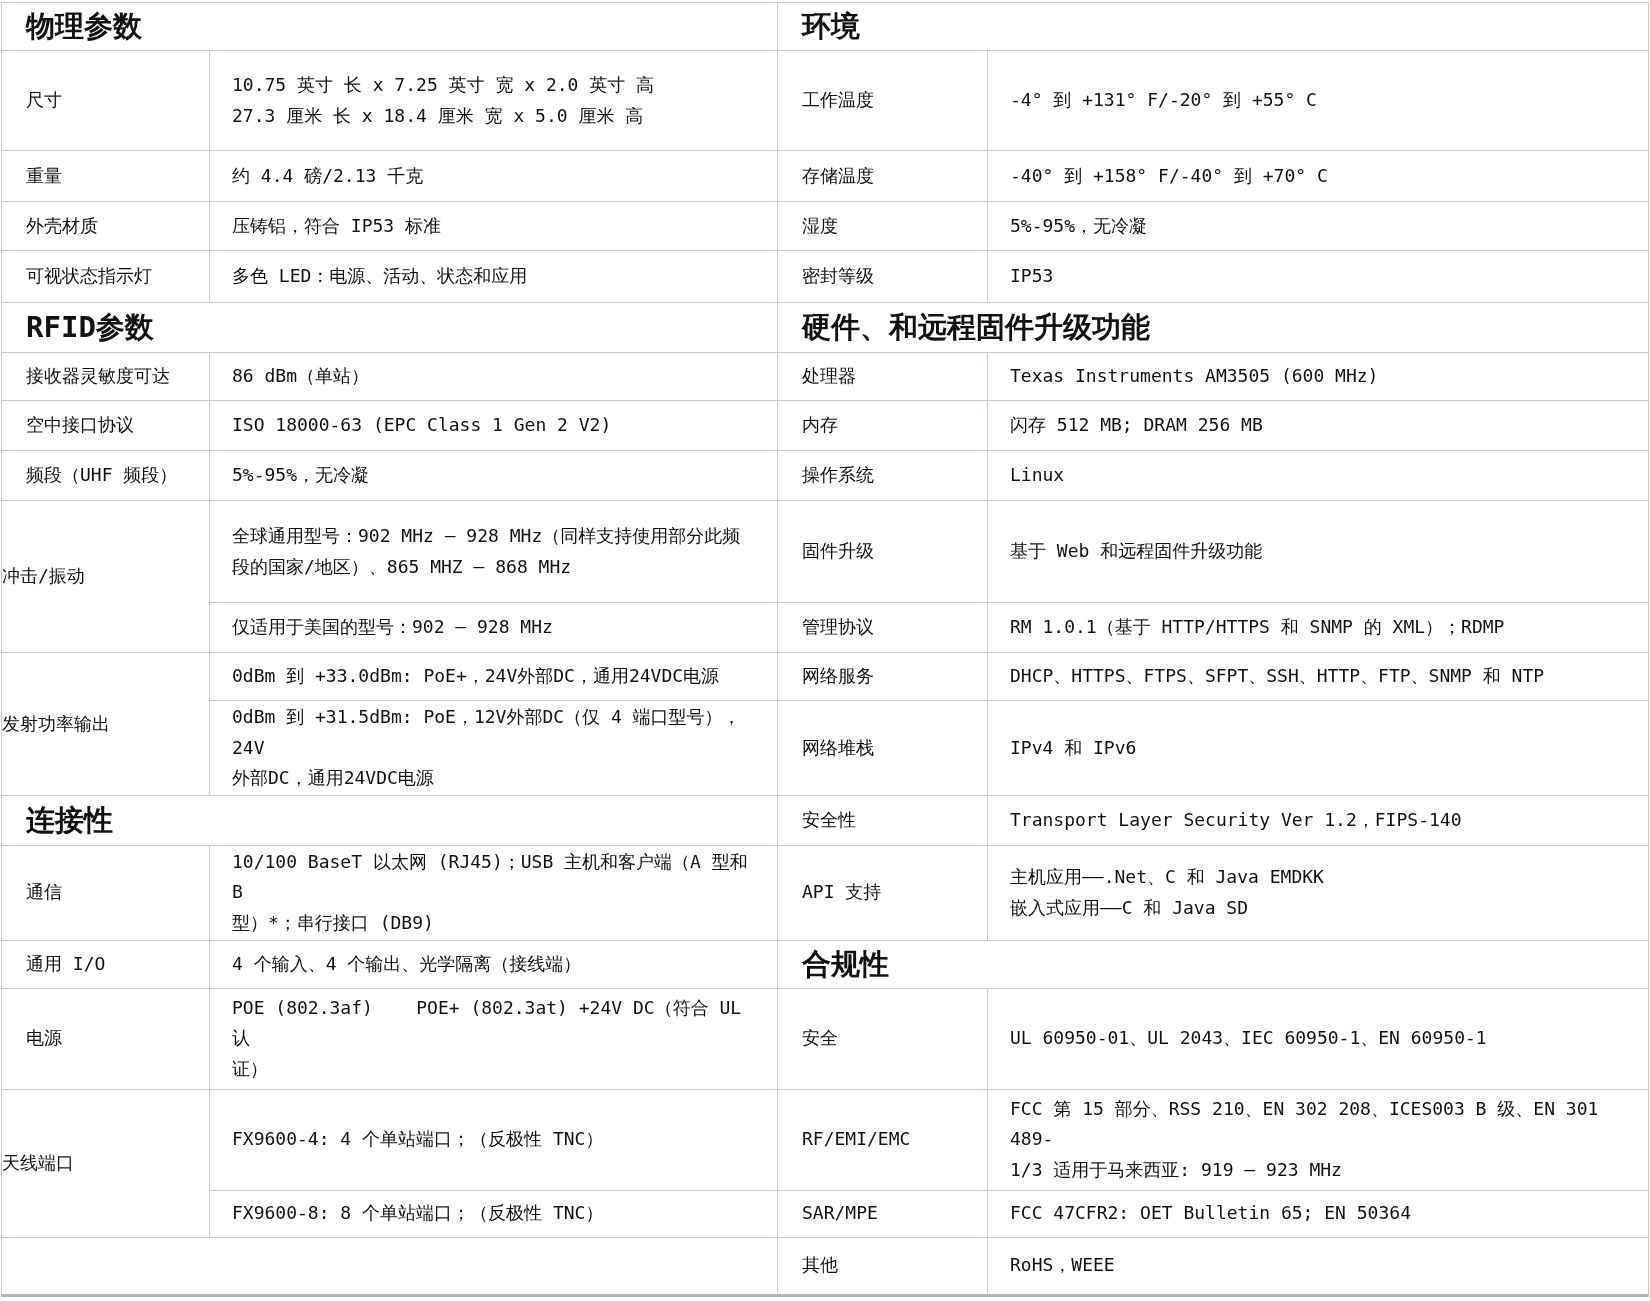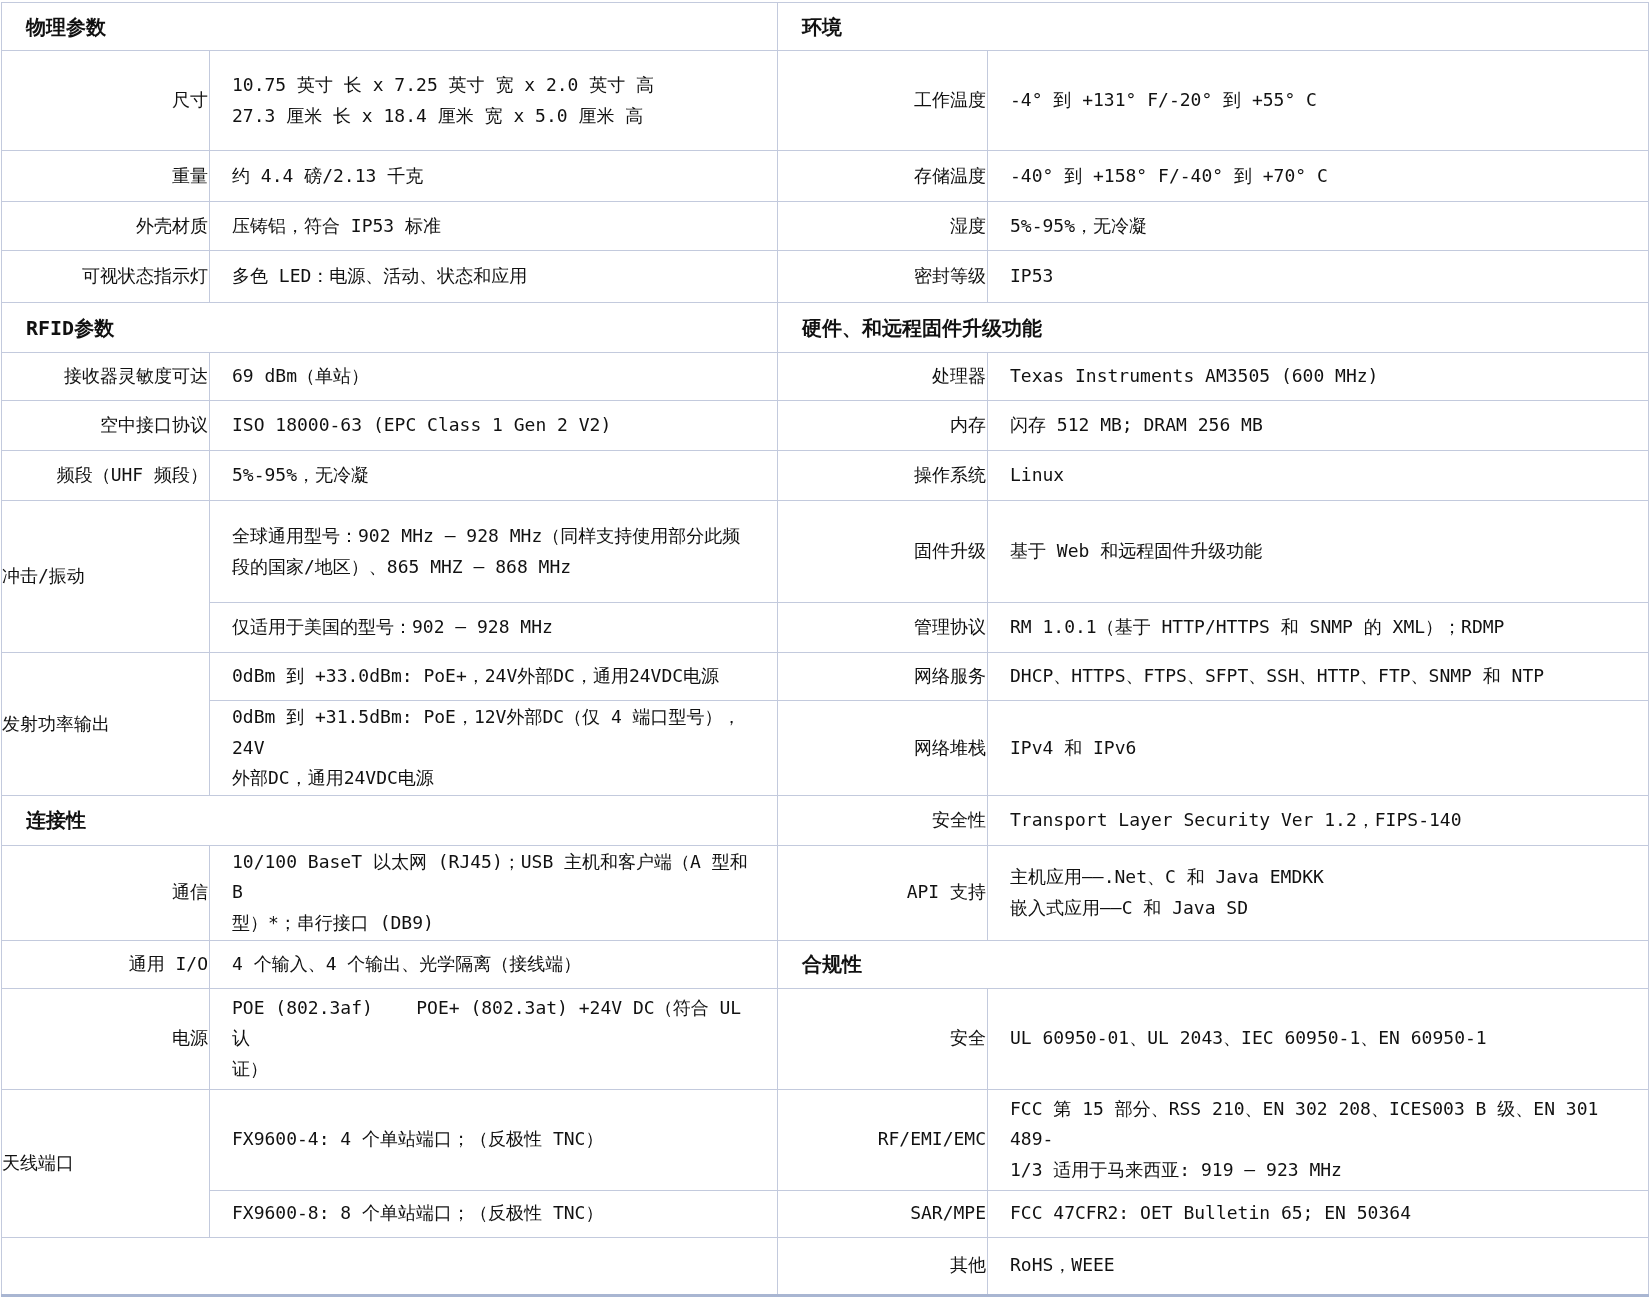--- a/index.html
+++ b/index.html
@@ -5,22 +5,22 @@
   html,body{margin:0;padding:0;background:#ffffff;}
   body{width:1650px;height:1301px;overflow:hidden;
        font-family:"DejaVu Sans Mono","Liberation Mono",monospace;color:#111111;}
   table.spec{border-collapse:collapse;table-layout:fixed;width:1647px;
              margin:2px 0 0 1px;
              border:1px solid #c3cadd;border-bottom:3px solid #a9b6d2;}
   col.c-lab-l{width:208px} col.c-val-l{width:568px}
   col.c-lab-r{width:210px} col.c-val-r{width:661px}
   td{border:1px solid #c3cadd;vertical-align:middle;
      font-size:18px;line-height:1.7;overflow:hidden;}
-  td.hdr{font-weight:bold;font-size:20px;padding-left:24px;line-height:1.2;}
-  td.lab{padding-left:24px;text-align:right;}
+  td.hdr{font-weight:bold;font-size:29px;padding-left:24px;line-height:1.2;}
+  td.lab{padding-left:24px;}
   td.ctr{text-align:left;padding-left:0;}
   td.val{padding-left:22px;padding-right:8px;white-space:pre-wrap;}
   td.blank{border-left:1px solid #c3cadd;}
   tr:nth-child(1){height:48px}  tr:nth-child(2){height:100px}
   tr:nth-child(3){height:51px}  tr:nth-child(4){height:49px}
   tr:nth-child(5){height:52px}  tr:nth-child(6){height:50px}
   tr:nth-child(7){height:48px}  tr:nth-child(8){height:50px}
   tr:nth-child(9){height:50px}  tr:nth-child(10){height:102px}
   tr:nth-child(11){height:50px} tr:nth-child(12){height:48px}
   tr:nth-child(13){height:76px}tr:nth-child(14){height:50px}
@@ -67,21 +67,21 @@
     <td class="val">多色 LED：电源、活动、状态和应用</td>
     <td class="lab">密封等级</td>
     <td class="val">IP53</td>
   </tr>
   <tr>
     <td class="hdr" colspan="2">RFID参数</td>
     <td class="hdr" colspan="2">硬件、和远程固件升级功能</td>
   </tr>
   <tr>
     <td class="lab">接收器灵敏度可达</td>
-    <td class="val">69 dBm（单站）</td>
+    <td class="val">86 dBm（单站）</td>
     <td class="lab">处理器</td>
     <td class="val">Texas Instruments AM3505 (600 MHz)</td>
   </tr>
   <tr>
     <td class="lab">空中接口协议</td>
     <td class="val">ISO 18000-63 (EPC Class 1 Gen 2 V2)</td>
     <td class="lab">内存</td>
     <td class="val">闪存 512 MB; DRAM 256 MB</td>
   </tr>
   <tr>

